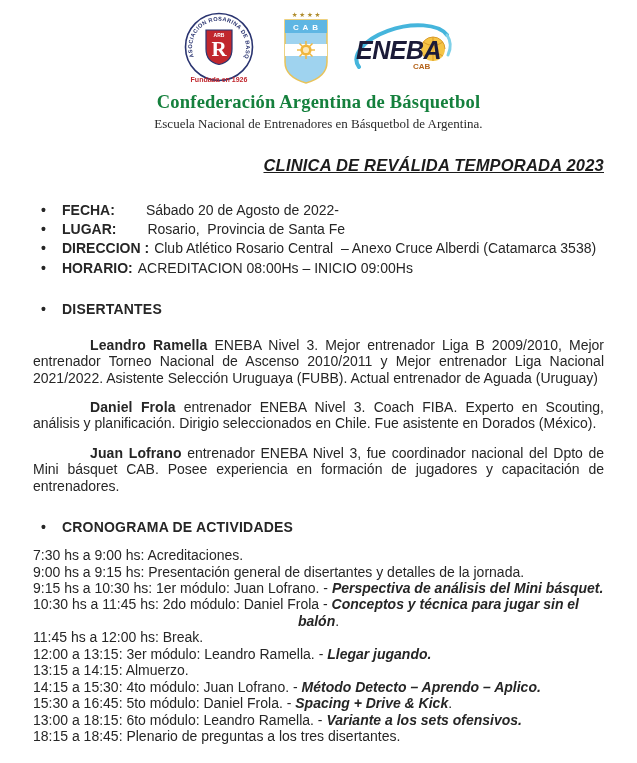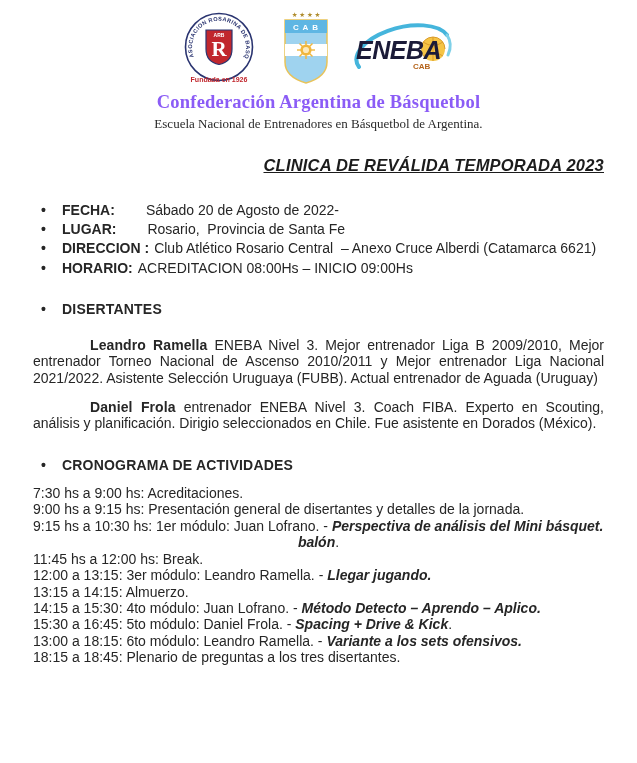--- a/index.html
+++ b/index.html
@@ -9,21 +9,21 @@
   }
   .page { padding:8px 33px 0 33px; }
 
   
   .logos { height:80px; display:flex; align-items:center; justify-content:center; gap:18px; }
   .logo-svg { display:block; }
 
   
   .org-title {
     margin-top:4px; text-align:center;
-    font-family:"Liberation Serif", serif; font-weight:bold; font-size:18.5px; color:#8b5cf6;
+    font-family:"Liberation Serif", serif; font-weight:bold; font-size:18.5px; color:#15803d;
     letter-spacing:.2px;
   }
   .org-subtitle {
     margin-top:3px; text-align:center;
     font-family:"Liberation Serif", serif; font-size:13px; color:#2a2a2a;
   }
 
   
   .doc-title { text-align:right; margin-top:24px; }
   .doc-title span {
@@ -111,41 +111,43 @@
   <div class="org-title">Confederación Argentina de Básquetbol</div>
   <div class="org-subtitle">Escuela Nacional de Entrenadores en Básquetbol de Argentina.</div>
 
   <div class="doc-title">
     <span>CLINICA DE REVÁLIDA TEMPORADA 2023</span>
   </div>
 
   <div class="info-list" id="info-list">
       <div class="info-row"><span class="bullet">•</span><b class="info-label">FECHA:</b><span class="info-gap"></span><span class="info-value">Sábado 20 de Agosto de 2022-</span></div>
       <div class="info-row"><span class="bullet">•</span><b class="info-label">LUGAR:</b><span class="info-gap"></span><span class="info-value">Rosario,  Provincia de Santa Fe</span></div>
-      <div class="info-row"><span class="bullet">•</span><b class="info-label">DIRECCION :</b><span class="info-value">Club Atlético Rosario Central  – Anexo Cruce Alberdi (Catamarca 6621)</span></div>
+      <div class="info-row"><span class="bullet">•</span><b class="info-label">DIRECCION :</b><span class="info-value">Club Atlético Rosario Central  – Anexo Cruce Alberdi (Catamarca 3538)</span></div>
       <div class="info-row"><span class="bullet">•</span><b class="info-label">HORARIO:</b><span class="info-value">ACREDITACION 08:00Hs – INICIO 09:00Hs</span></div>
     </div>
 
   <div class="section-head first">
     <span class="bullet">•</span>
     <span class="section-label">DISERTANTES</span>
   </div>
   <div class="speakers" id="speakers">
       <p class="speaker"><b>Leandro Ramella</b><span> ENEBA Nivel 3. Mejor entrenador Liga B 2009/2010, Mejor entrenador Torneo Nacional de Ascenso 2010/2011 y Mejor entrenador Liga Nacional 2021/2022. Asistente Selección Uruguaya (FUBB). Actual entrenador de Aguada (Uruguay)</span></p>
       <p class="speaker"><b>Daniel Frola</b><span> entrenador ENEBA Nivel 3. Coach FIBA. Experto en Scouting, análisis y planificación. Dirigio seleccionados en Chile. Fue asistente en Dorados (México).</span></p>
+      <p class="speaker"><b>Juan Lofrano</b><span> entrenador ENEBA Nivel 3, fue coordinador nacional del Dpto de Mini básquet CAB. Posee experiencia en formación de jugadores y capacitación de entrenadores.</span></p>
     </div>
 
   <div class="section-head second">
     <span class="bullet">•</span>
     <span class="section-label">CRONOGRAMA DE ACTIVIDADES</span>
   </div>
   <div class="schedule" id="schedule">
       <div class="sched-line"><span>7:30 hs a 9:00 hs: Acreditaciones.</span></div>
       <div class="sched-line"><span>9:00 hs a 9:15 hs: Presentación general de disertantes y detalles de la jornada.</span></div>
       <div class="sched-line"><span>9:15 hs a 10:30 hs: 1er módulo: Juan Lofrano. - </span><span class="sched-title">Perspectiva de análisis del Mini básquet.</span></div>
+      <div class="sched-line"><span>10:30 hs a 11:45 hs: 2do módulo: Daniel Frola - </span><span class="sched-title">Conceptos y técnica para jugar sin el</span></div>
       <div class="sched-center"><span class="sched-title">balón</span><span>.</span></div>
       <div class="sched-line"><span>11:45 hs a 12:00 hs: Break.</span></div>
       <div class="sched-line"><span>12:00 a 13:15: 3er módulo: Leandro Ramella. - </span><span class="sched-title">Llegar jugando.</span></div>
       <div class="sched-line"><span>13:15 a 14:15: Almuerzo.</span></div>
       <div class="sched-line"><span>14:15 a 15:30: 4to módulo: Juan Lofrano. - </span><span class="sched-title">Método Detecto – Aprendo – Aplico.</span></div>
       <div class="sched-line"><span>15:30 a 16:45: 5to módulo: Daniel Frola. - </span><span class="sched-title">Spacing + Drive &amp; Kick</span><span>.</span></div>
       <div class="sched-line"><span>13:00 a 18:15: 6to módulo: Leandro Ramella. - </span><span class="sched-title">Variante a los sets ofensivos.</span></div>
       <div class="sched-line"><span>18:15 a 18:45: Plenario de preguntas a los tres disertantes.</span></div>
     </div>
 

